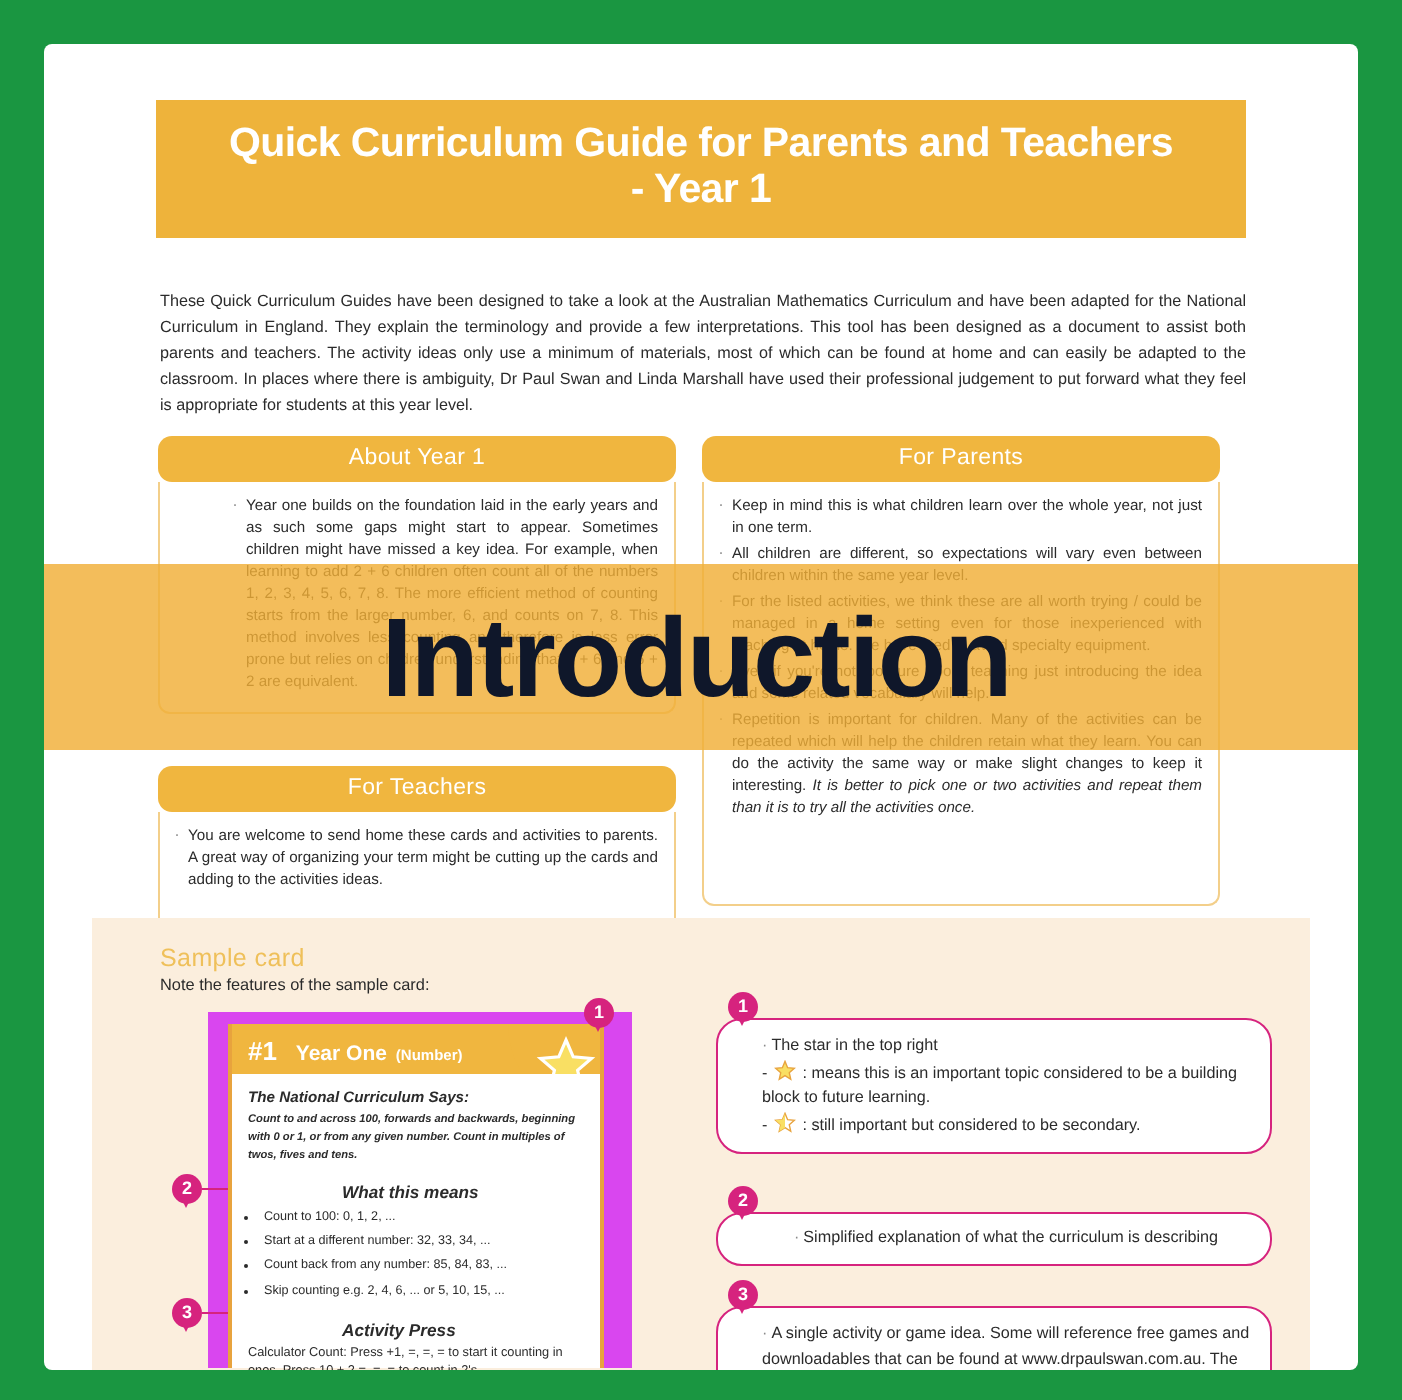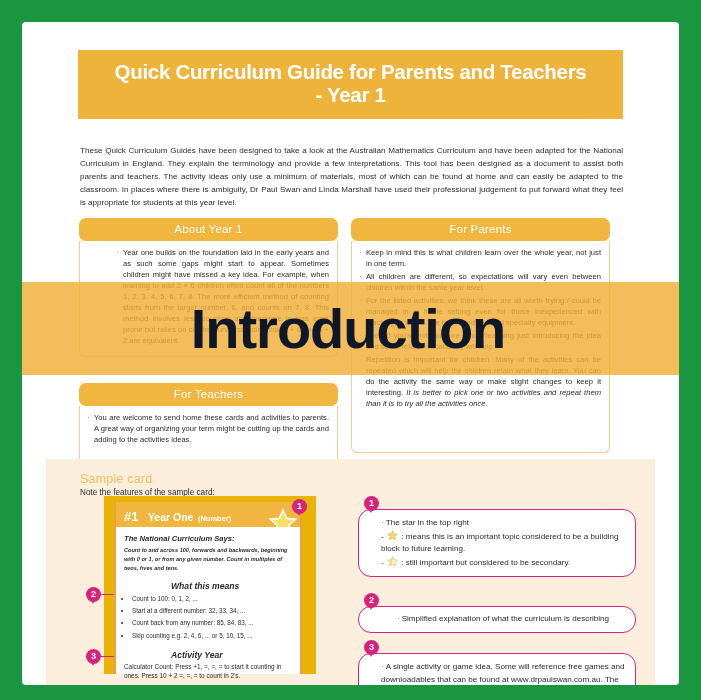--- a/index.html
+++ b/index.html
@@ -110,23 +110,23 @@
     letter-spacing: 0.2px;
   }
   #sample-note {
     position: absolute; left: 34px; top: 29px;
     font-size: 8.2px; color: #2b2b2b;
   }
 
   
   #sample-card {
     position: absolute;
-    left: 58px; top: 37px;
+    left: 58px; top: 47px;
     width: 212px; height: 178px;
-    background: #eab308;
+    background: #d946ef;
   }
   #card-inner {
     position: absolute; left: 10px; top: 6px;
     width: 188px; height: 172px;
     border-left: 2px solid #e8a33d;
     border-right: 2px solid #e8a33d;
     background: #ffffff;
   }
   #card-header {
     position: relative;
@@ -297,21 +297,21 @@
         </div>
         <div id="card-nc-title">The National Curriculum Says:</div>
         <div id="card-nc-text">Count to and across 100, forwards and backwards, beginning with 0 or 1, or from any given number. Count in multiples of twos, fives and tens.</div>
         <div class="card-sub-title">What this means</div>
         <ul id="card-means-list">
           <li>Count to 100: 0, 1, 2, ...</li>
           <li>Start at a different number: 32, 33, 34, ...</li>
           <li>Count back from any number: 85, 84, 83, ...</li>
           <li>Skip counting e.g. 2, 4, 6, ... or 5, 10, 15, ...</li>
         </ul>
-        <div class="card-sub-title">Activity Year</div>
+        <div class="card-sub-title">Activity Press</div>
         <div id="card-activity-text">Calculator Count: Press +1, =, =, = to start it counting in ones. Press 10 + 2 =, =, = to count in 2's.</div>
       </div>
     </div>
 
     <div class="marker" style="left:246px; top:40px;">1</div>
     <div class="marker" style="left:40px; top:128px;">2</div>
     <div class="m-line" style="left:55px; top:135px; width:13px;"></div>
     <div class="marker" style="left:40px; top:190px;">3</div>
     <div class="m-line" style="left:55px; top:197px; width:13px;"></div>
 

